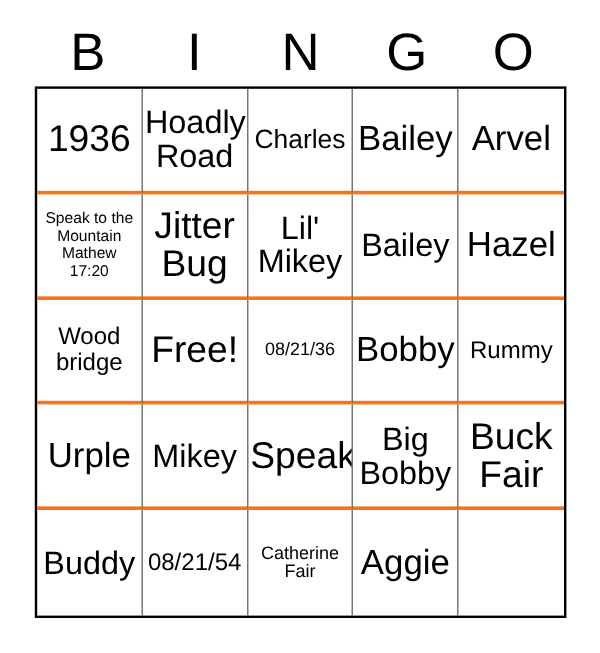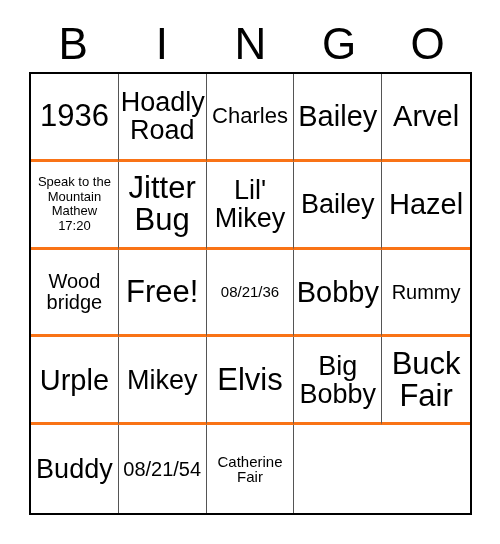--- a/index.html
+++ b/index.html
@@ -152,36 +152,39 @@
     <div class="cell">
         <span class="cell-text fs-xs">Rummy</span>
       </div>
     <div class="cell">
         <span class="cell-text fs-lg">Urple</span>
       </div>
     <div class="cell">
         <span class="cell-text fs-md">Mikey</span>
       </div>
     <div class="cell">
-        <span class="cell-text fs-xl">Elvis</span>
+        <span class="cell-text fs-xl">Speak</span>
       </div>
     <div class="cell">
         <span class="cell-text fs-md">Big
 Bobby</span>
       </div>
 
     <div class="cell">
         <span class="cell-text fs-xl">Buck
 Fair</span>
       </div>
     <div class="cell">
         <span class="cell-text fs-md">Buddy</span>
       </div>
     <div class="cell">
         <span class="cell-text fs-xs">08/21/54</span>
       </div>
     <div class="cell">
         <span class="cell-text fs-xxs">Catherine
 Fair</span>
       </div>
+    <div class="cell">
+        <span class="cell-text fs-lg">Aggie</span>
+      </div>
 
   </div>
 </div>
 
 </body></html>

